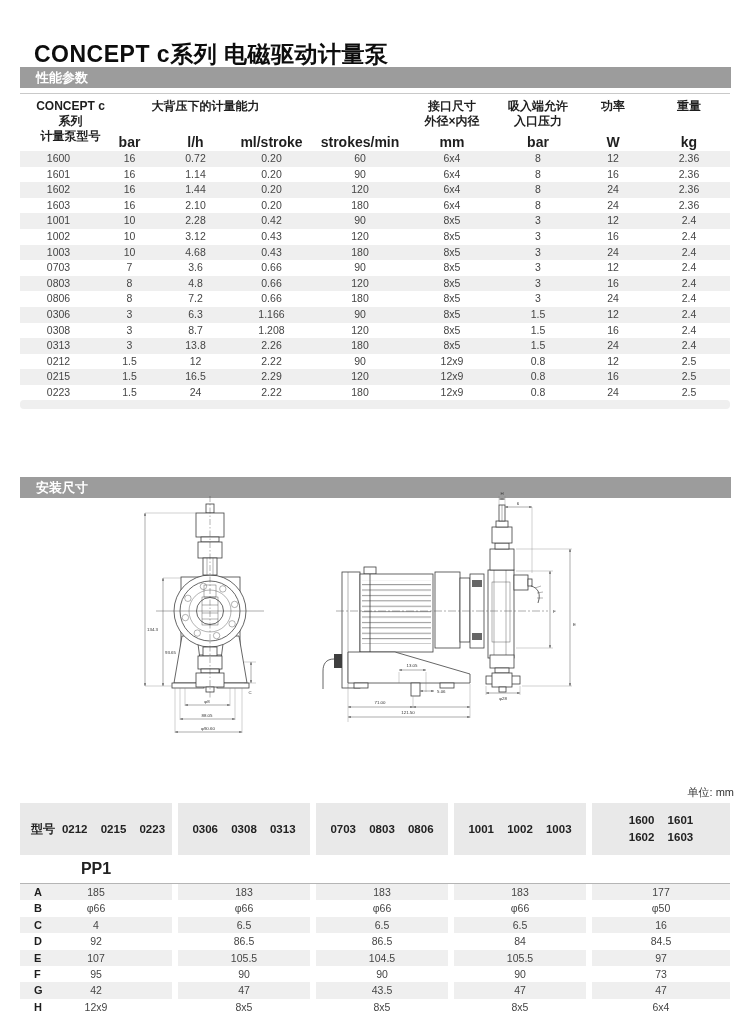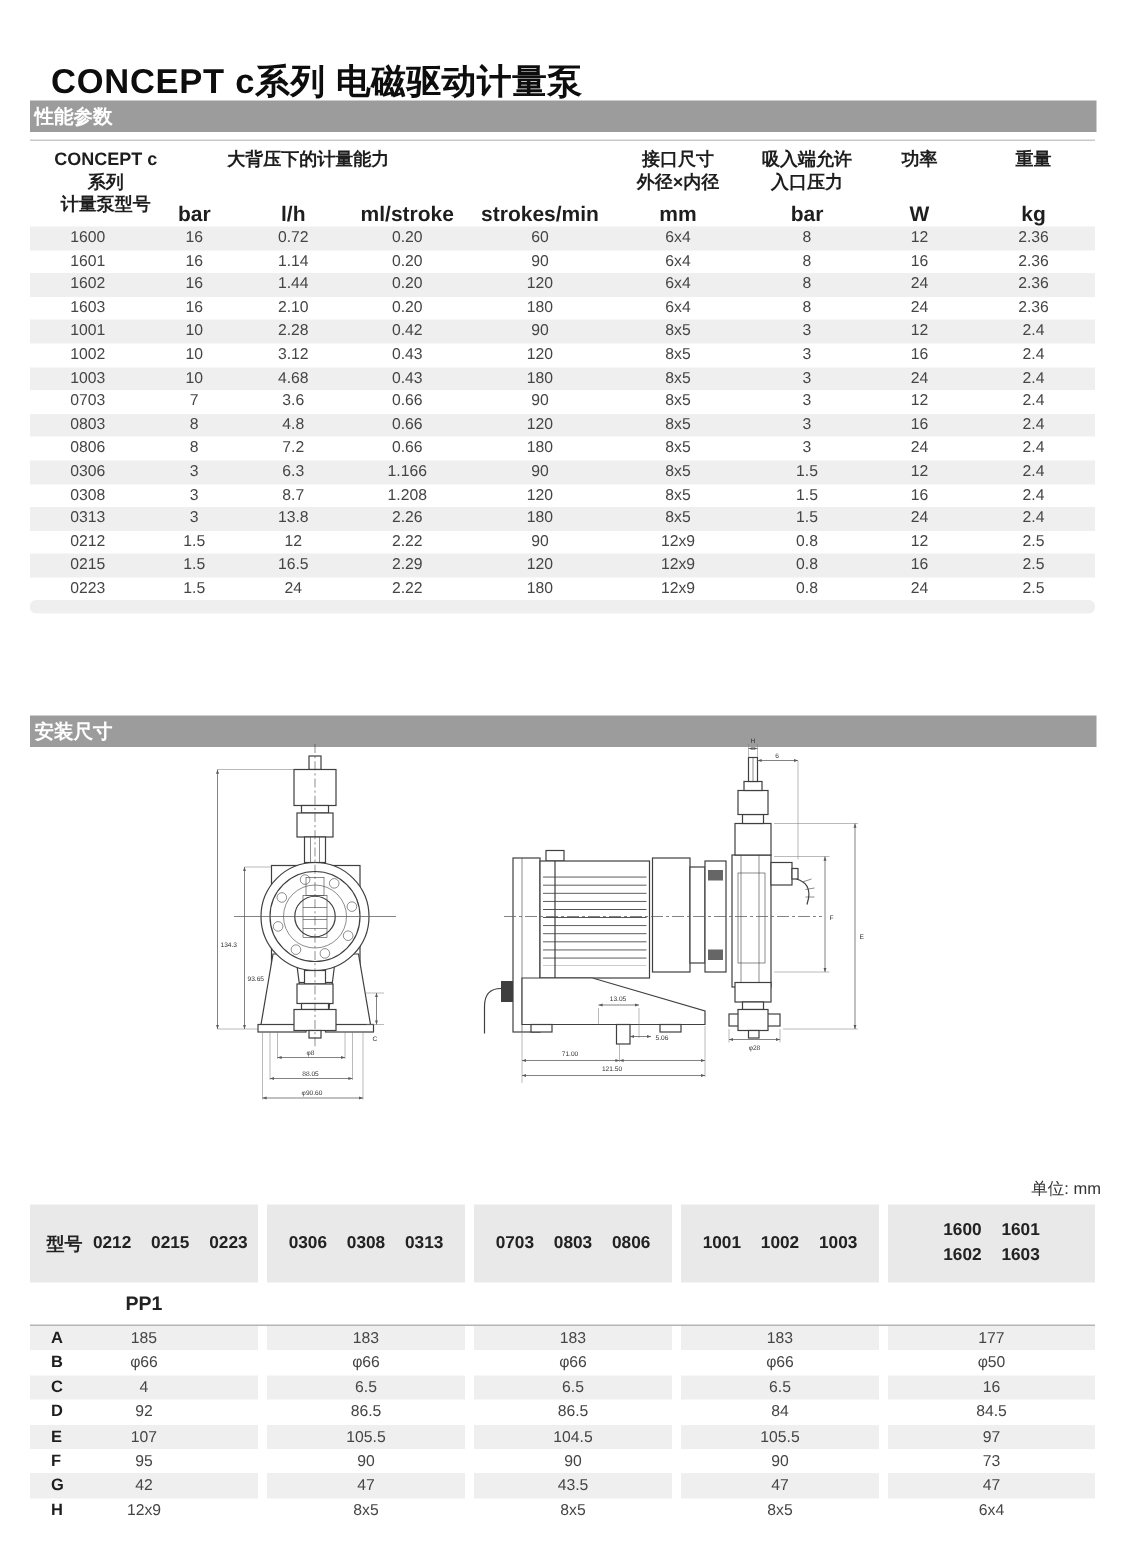--- a/index.html
+++ b/index.html
@@ -3,21 +3,21 @@
 <meta charset="utf-8">
 <style>
   html,body{margin:0;padding:0;background:#fff;}
   #page{position:relative;width:750px;height:1031px;background:#fff;overflow:hidden;
         font-family:"Liberation Sans","DejaVu Sans",sans-serif;color:#333;}
   .abs{position:absolute;}
   
   #title{top:19px;left:34px;font-size:23px;font-weight:bold;color:#0d0d0d;letter-spacing:0.5px;white-space:nowrap;margin-top:20px;}
   
   .section-bar{left:20px;width:711px;height:21px;background:#9c9c9c;color:#fff;
-               font-size:13px;font-weight:bold;line-height:21px;padding-left:3px;box-sizing:border-box;}
+               font-size:13px;font-weight:bold;line-height:21px;padding-left:16px;box-sizing:border-box;}
   
   #ptable{left:20px;top:93px;width:710px;border-top:1px solid #c9c9c9;}
   .pgrid{display:grid;grid-template-columns:77px 65px 67px 85px 92px 92px 80px 70px 82px;}
   .phead1{padding-top:5px;height:34px;}
   .phead1 .hc{font-size:12px;font-weight:bold;color:#1e1e1e;text-align:center;line-height:1.25;
               display:flex;flex-direction:column;justify-content:flex-start;}
   .hc.sp234{grid-column:2/5;}
   .hc.c1{grid-column:1;transform:translateX(12px);}
   .phead2{height:18px;}
   .phead2 .uc{font-size:14px;font-weight:bold;color:#1e1e1e;text-align:center;line-height:18px;}
@@ -33,21 +33,21 @@
   .dgrid{display:grid;grid-template-columns:152px 132px 132px 132px 138px;column-gap:6px;}
   #dhead{left:20px;top:803px;width:710px;}
   #dhead .dcell{background:#e9e9e9;height:52px;display:flex;align-items:center;justify-content:center;
                 font-size:11.5px;font-weight:bold;color:#222;}
   #dhead .dcell.first{justify-content:flex-start;}
   .model-label{margin-left:11px;font-size:12px;}
   .models{word-spacing:10px;white-space:nowrap;}
   #dhead .dcell.first .models{flex:1;text-align:center;}
   .two-line{text-align:center;line-height:1.5;}
   #pprow{left:20px;top:856px;width:710px;height:26px;}
-  #pprow .ppc{font-size:13px;font-weight:bold;color:#222;text-align:center;line-height:26px;}
+  #pprow .ppc{font-size:16px;font-weight:bold;color:#222;text-align:center;line-height:26px;}
   #dtable{left:20px;top:883px;width:710px;border-top:1px solid #b5b5b5;}
   .drow{height:16.4px;}
   .drow .dc{font-size:10.5px;color:#454545;text-align:center;line-height:16.4px;position:relative;}
   .drow.shade .dc{background:#efefef;}
   .row-letter{position:absolute;left:14px;top:0;font-size:11px;font-weight:bold;color:#1e1e1e;}
   
   .ln{stroke:#3f3f3f;stroke-width:0.8;fill:none;}
   .lnw{stroke:#3f3f3f;stroke-width:0.8;fill:#fff;}
   .thin{stroke:#3f3f3f;stroke-width:0.4;fill:none;}
   .dim{stroke:#5a5a5a;stroke-width:0.5;fill:none;}

